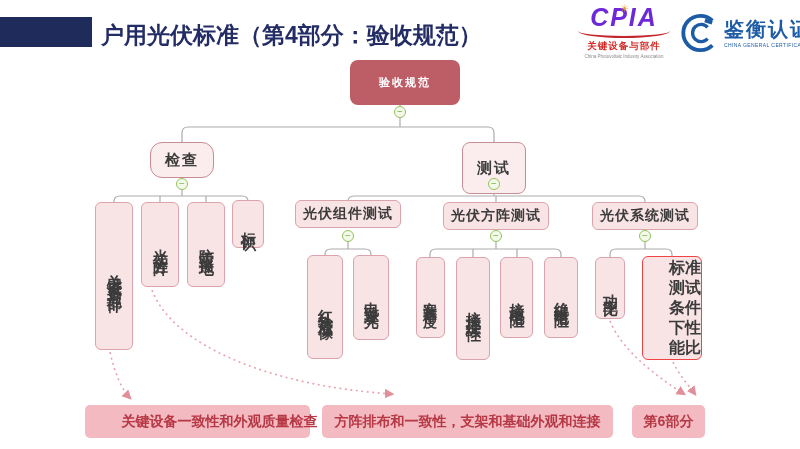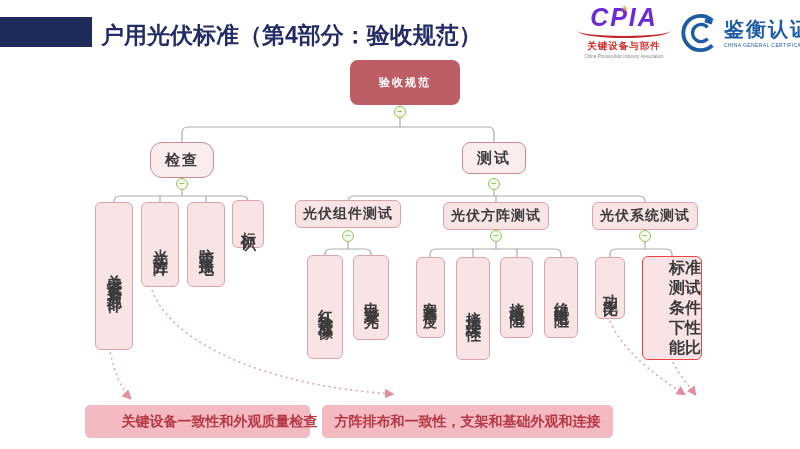--- a/index.html
+++ b/index.html
@@ -103,21 +103,21 @@
     </svg>
     <div class="txt">
       <div class="cn">鉴衡认证</div>
       <div class="en">CHINA GENERAL CERTIFICATION</div>
     </div>
   </div>
 
   <div class="abs node root-node" style="left:350px;top:60px;width:110px;height:45px;">验收规范</div>
 
   <div class="abs node branch-node" style="left:150px;top:142px;width:64px;height:36px;border-radius:12px;">检查</div>
-  <div class="abs node branch-node" style="left:462px;top:142px;width:64px;height:32px;">测试</div>
+  <div class="abs node branch-node" style="left:462px;top:142px;width:64px;height:52px;">测试</div>
 
   <div class="abs vnode" style="left:95px;top:202px;width:38px;height:148px;">关键设备与部件</div>
   <div class="abs vnode" style="left:141px;top:202px;width:38px;height:85px;">光伏方阵</div>
   <div class="abs vnode" style="left:187px;top:202px;width:38px;height:85px;">防雷接地</div>
   <div class="abs vnode" style="left:232px;top:200px;width:32px;height:48px;">标识</div>
 
   <div class="abs node sub-node" style="left:295px;top:200px;width:106px;height:28px;">光伏组件测试</div>
   <div class="abs node sub-node" style="left:592px;top:202px;width:106px;height:28px;">光伏系统测试</div>
   <div class="abs node sub-node" style="left:443px;top:202px;width:106px;height:28px;">光伏方阵测试</div>
 
@@ -136,14 +136,15 @@
 
   <div class="abs toggle" style="left:394px;top:106px;">−</div>
   <div class="abs toggle" style="left:176px;top:178px;">−</div>
   <div class="abs toggle" style="left:488px;top:178px;">−</div>
   <div class="abs toggle" style="left:342px;top:230px;">−</div>
   <div class="abs toggle" style="left:490px;top:230px;">−</div>
   <div class="abs toggle" style="left:639px;top:230px;">−</div>
 
   <div class="abs callout" style="left:85px;top:405px;width:225px;height:33px;padding-left:44px;">关键设备一致性和外观质量检查</div>
   <div class="abs callout" style="left:322px;top:405px;width:291px;height:33px;">方阵排布和一致性，支架和基础外观和连接</div>
+  <div class="abs callout" style="left:632px;top:405px;width:73px;height:33px;">第6部分</div>
 
 </div>
 
 </body></html>

